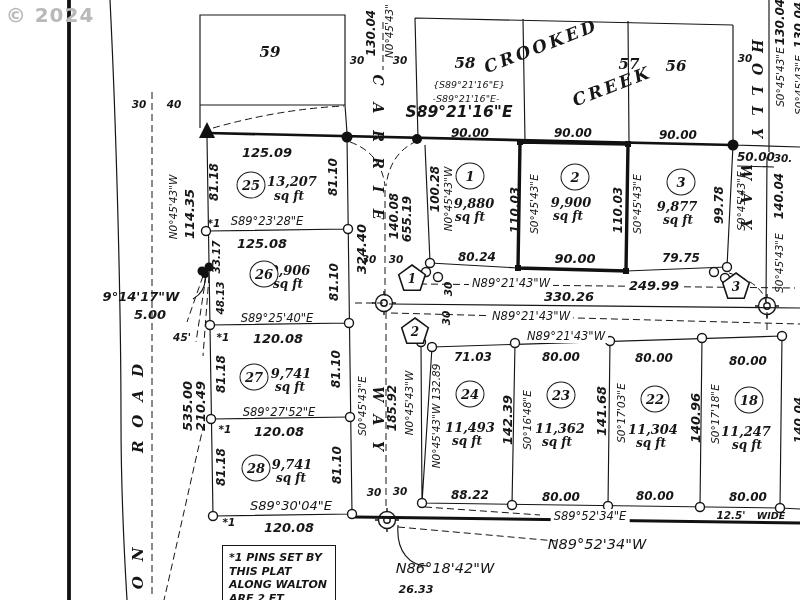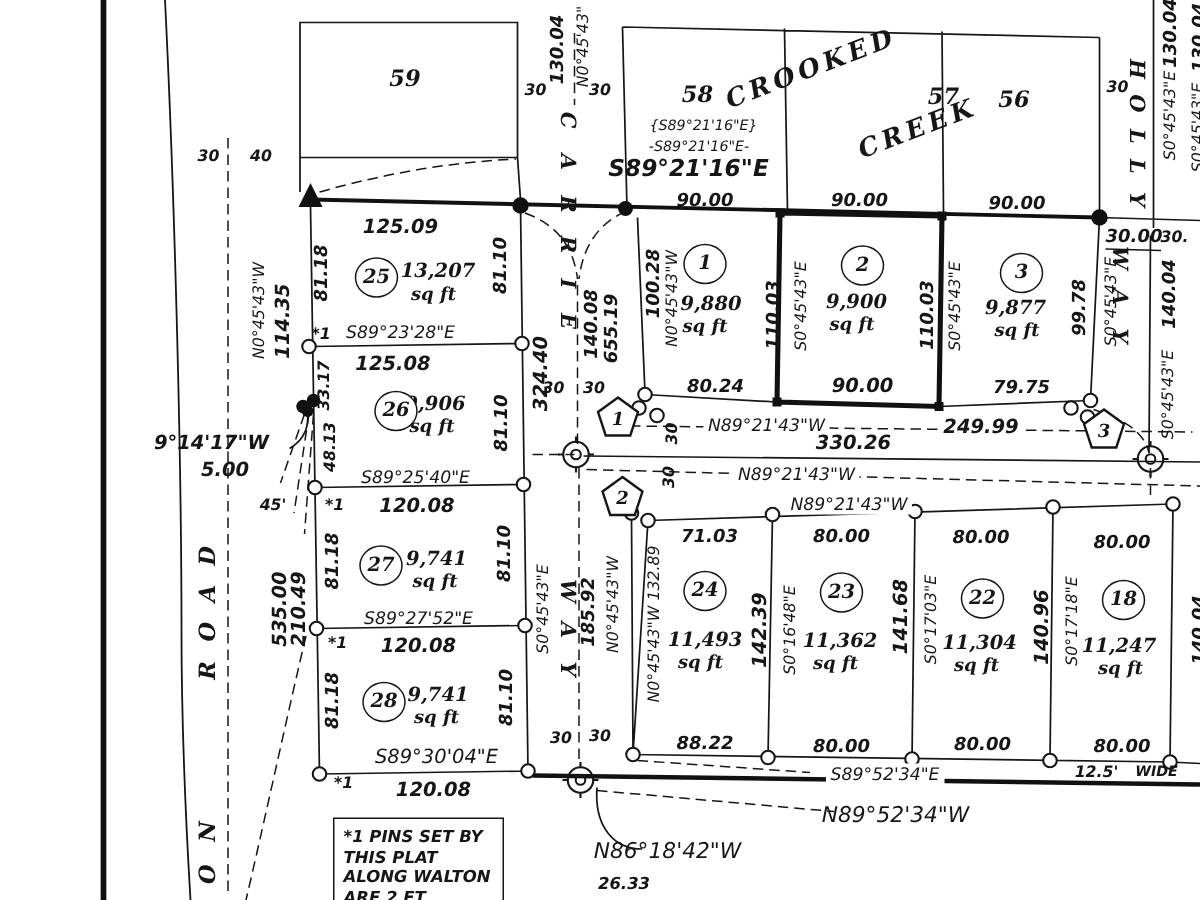--- a/index.html
+++ b/index.html
@@ -138,20 +138,21 @@
     </g>
   </svg>
 
   <div id="notebox">
       <div class="noteline">*1 PINS SET BY</div>
       <div class="noteline">THIS PLAT</div>
       <div class="noteline">ALONG WALTON</div>
       <div class="noteline">ARE 2 FT</div>
     </div>
 
+<span class="lb wm" style="left: 50px; top: 15px; transform: translate(-50%, -50%) rotate(0deg);">© 2024</span>
     <span class="lb blk" style="left: 270px; top: 52px; transform: translate(-50%, -50%) rotate(0deg);">59</span>
     <span class="lb d11" style="left: 139px; top: 104px; transform: translate(-50%, -50%) rotate(0deg);">30</span>
     <span class="lb d11" style="left: 174px; top: 104px; transform: translate(-50%, -50%) rotate(0deg);">40</span>
     <span class="lb d" style="left: 371px; top: 33px; transform: translate(-50%, -50%) rotate(-90deg);">130.04</span>
     <span class="lb b" style="left: 389px; top: 31px; transform: translate(-50%, -50%) rotate(-90deg);">N0°45'43"</span>
     <span class="lb d11" style="left: 357px; top: 60px; transform: translate(-50%, -50%) rotate(0deg);">30</span>
     <span class="lb d11" style="left: 400px; top: 60px; transform: translate(-50%, -50%) rotate(0deg);">30</span>
     <span class="lb sl" style="left: 378px; top: 80px; transform: translate(-50%, -50%) rotate(90deg);">C</span>
     <span class="lb sl" style="left: 378px; top: 108px; transform: translate(-50%, -50%) rotate(90deg);">A</span>
     <span class="lb sl" style="left: 378px; top: 136px; transform: translate(-50%, -50%) rotate(90deg);">R</span>
@@ -172,21 +173,21 @@
     <span class="lb d11" style="left: 745px; top: 58px; transform: translate(-50%, -50%) rotate(0deg);">30</span>
     <span class="lb sl" style="left: 757px; top: 46px; transform: translate(-50%, -50%) rotate(90deg);">H</span>
     <span class="lb sl" style="left: 757px; top: 69px; transform: translate(-50%, -50%) rotate(90deg);">O</span>
     <span class="lb sl" style="left: 757px; top: 91px; transform: translate(-50%, -50%) rotate(90deg);">L</span>
     <span class="lb sl" style="left: 757px; top: 111px; transform: translate(-50%, -50%) rotate(90deg);">L</span>
     <span class="lb sl" style="left: 757px; top: 133px; transform: translate(-50%, -50%) rotate(90deg);">Y</span>
     <span class="lb d" style="left: 780px; top: 22px; transform: translate(-50%, -50%) rotate(-90deg);">130.04</span>
     <span class="lb b" style="left: 780px; top: 77px; transform: translate(-50%, -50%) rotate(-90deg);">S0°45'43"E</span>
     <span class="lb d" style="left: 799px; top: 25px; transform: translate(-50%, -50%) rotate(-90deg);">130.04</span>
     <span class="lb b" style="left: 799px; top: 85px; transform: translate(-50%, -50%) rotate(-90deg);">S0°45'43"E</span>
-    <span class="lb d" style="left: 756px; top: 157px; transform: translate(-50%, -50%) rotate(0deg);">30.00</span>
+    <span class="lb d" style="left: 756px; top: 157px; transform: translate(-50%, -50%) rotate(0deg);">50.00</span>
     <span class="lb d11" style="left: 783px; top: 158px; transform: translate(-50%, -50%) rotate(0deg);">30.</span>
     <span class="lb sl" style="left: 746px; top: 172px; transform: translate(-50%, -50%) rotate(90deg);">W</span>
     <span class="lb sl" style="left: 746px; top: 198px; transform: translate(-50%, -50%) rotate(90deg);">A</span>
     <span class="lb sl" style="left: 746px; top: 224px; transform: translate(-50%, -50%) rotate(90deg);">Y</span>
     <span class="lb d" style="left: 779px; top: 196px; transform: translate(-50%, -50%) rotate(-90deg);">140.04</span>
     <span class="lb b" style="left: 779px; top: 263px; transform: translate(-50%, -50%) rotate(-90deg);">S0°45'43"E</span>
     <span class="lb d" style="left: 799px; top: 420px; transform: translate(-50%, -50%) rotate(-90deg);">140.04</span>
     <span class="lb d13" style="left: 267px; top: 152px; transform: translate(-50%, -50%) rotate(0deg);">125.09</span>
     <span class="lb b" style="left: 173px; top: 207px; transform: translate(-50%, -50%) rotate(-90deg);">N0°45'43"W</span>
     <span class="lb d13" style="left: 189px; top: 214px; transform: translate(-50%, -50%) rotate(-90deg);">114.35</span>

